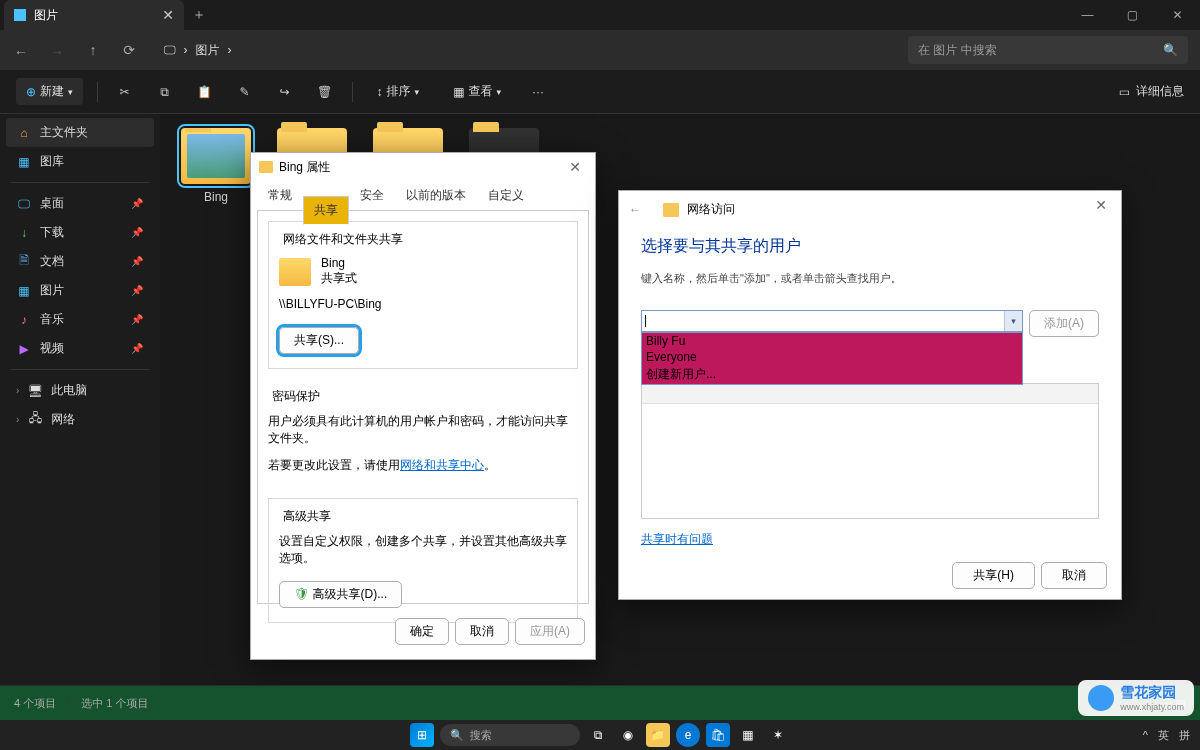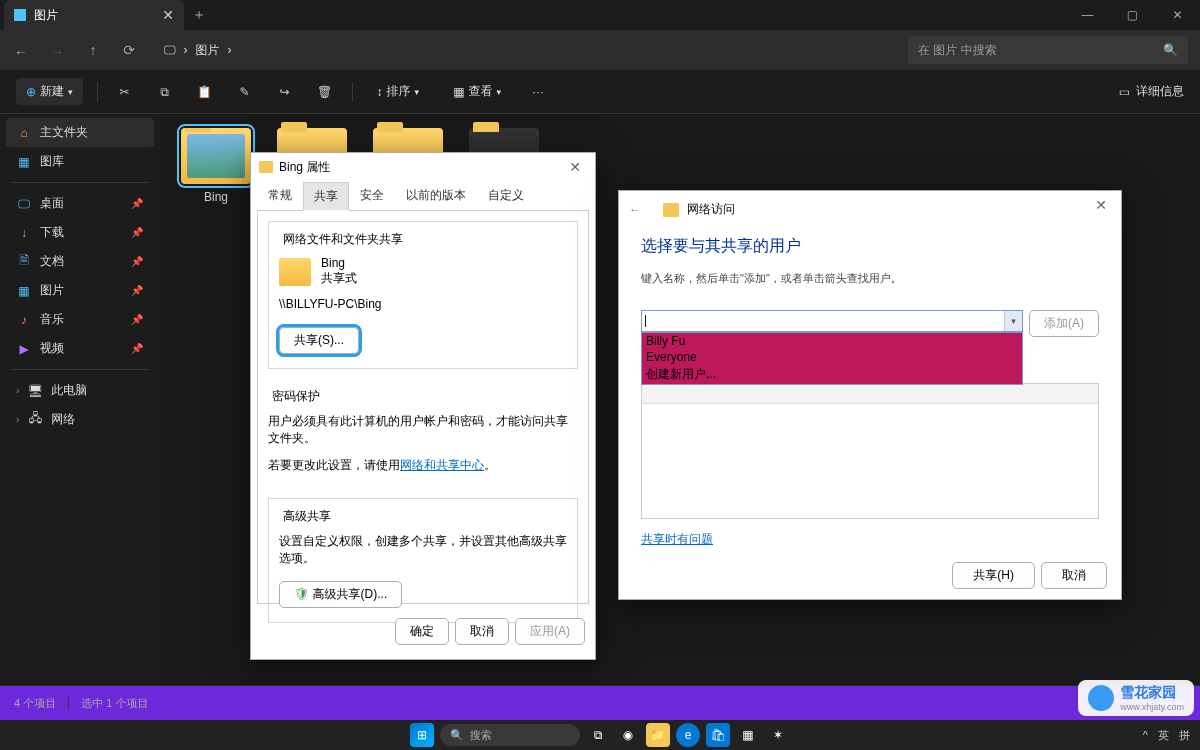--- a/index.html
+++ b/index.html
@@ -46,21 +46,21 @@
 .folder.selected .folder-icon { outline: 2px solid #4cc2ff; outline-offset: 2px; }
 
 
 .dialog { position: absolute; background: #fff; color: #000; border: 1px solid #aaa; box-shadow: 0 8px 30px rgba(0,0,0,0.5); }
 .props { left: 250px; top: 152px; width: 346px; height: 508px; }
 .dlg-title { height: 28px; display: flex; align-items: center; padding: 0 8px; gap: 6px; font-size: 12px; }
 .dlg-title .folder-mini { width: 14px; height: 12px; background: #f5c759; border-radius: 1px; }
 .dlg-close { margin-left: auto; color: #666; font-size: 14px; padding: 0 6px; }
 .tabs { display: flex; padding: 0 6px; font-size: 12px; }
 .ptab { padding: 5px 10px; border: 1px solid transparent; color: #333; }
-.ptab.active { background: #e5e5e5; border: 1px solid #ccc; border-bottom: 1px solid #fff; position: relative; top: 1px; }
+.ptab.active { background: #eab308; border: 1px solid #ccc; border-bottom: 1px solid #fff; position: relative; top: 15px; }
 .props-body { border: 1px solid #ccc; margin: 0 6px 6px; padding: 10px; height: 394px; font-size: 12px; }
 .fieldset { border: 1px solid #d8d8d8; padding: 10px 10px 14px; margin-bottom: 10px; }
 .fieldset-title { font-size: 12px; margin: -18px 0 8px 0; background: #fff; display: inline-block; padding: 0 4px; }
 .share-folder { display: flex; gap: 10px; align-items: center; margin-bottom: 10px; }
 .share-folder .fi { width: 32px; height: 28px; background: linear-gradient(#ffd86b,#f5b942); border-radius: 2px; }
 .winbtn { background: #fdfdfd; border: 1px solid #adadad; padding: 4px 14px; font-size: 12px; border-radius: 5px; }
 .winbtn.highlight { outline: 3px solid #2a9fe8; }
 .dlg-footer { display: flex; gap: 6px; justify-content: flex-end; padding: 8px 10px; }
 .link { color: #0066cc; text-decoration: underline; }
 
@@ -75,21 +75,21 @@
 .combo-row { display: flex; gap: 6px; margin-bottom: 0; }
 .combo { flex: 1; height: 22px; border: 1px solid #7a9ac9; position: relative; }
 .combo-arrow { position: absolute; right: 0; top: 0; width: 18px; height: 20px; background: #e3e9f2; border-left: 1px solid #b6c5db; display: flex; align-items: center; justify-content: center; font-size: 9px; color: #3a5a8a; }
 .dropdown { position: absolute; left: -1px; top: 21px; right: -1px; background: #be185d; border: 1px solid #7a9ac9; z-index: 10; }
 .dropdown div { padding: 1px 4px; font-size: 12px; }
 .listbox { border: 1px solid #ccc; height: 136px; margin-top: 46px; background: #fff; }
 .listhead { background: #f3f3f3; border-bottom: 1px solid #ddd; height: 20px; }
 .net-footer { position: absolute; bottom: 10px; right: 14px; display: flex; gap: 6px; }
 
 
-.statusbar { position: absolute; bottom: 30px; left: 0; right: 0; height: 24px; background: #6d28d9; display: flex; align-items: center; padding: 17px 14px; color: #aaa; font-size: 11px; gap: 12px; border-top: 1px solid #2a2a2a; }
+.statusbar { position: absolute; bottom: 30px; left: 0; right: 0; height: 24px; background: #14532d; display: flex; align-items: center; padding: 17px 14px; color: #aaa; font-size: 11px; gap: 12px; border-top: 1px solid #2a2a2a; }
 .statussep { width: 1px; height: 14px; background: #3a3a3a; }
 
 
 .taskbar { position: absolute; bottom: 0; left: 0; right: 0; height: 30px; background: #222; display: flex; align-items: center; justify-content: center; gap: 6px; }
 .taskicon { width: 24px; height: 24px; border-radius: 4px; display: flex; align-items: center; justify-content: center; font-size: 12px; }
 .tasksearch { background: #383838; width: 140px; height: 22px; border-radius: 12px; display: flex; align-items: center; padding: 0 10px; gap: 6px; color: #aaa; font-size: 11px; }
 .systray { position: absolute; right: 10px; display: flex; align-items: center; gap: 10px; color: #ccc; font-size: 11px; }
 
 
 .watermark { position: absolute; right: 6px; bottom: 34px; background: rgba(255,255,255,0.92); border-radius: 8px; padding: 4px 10px; display: flex; align-items: center; gap: 6px; color: #2a7de1; font-weight: bold; font-size: 14px; }

